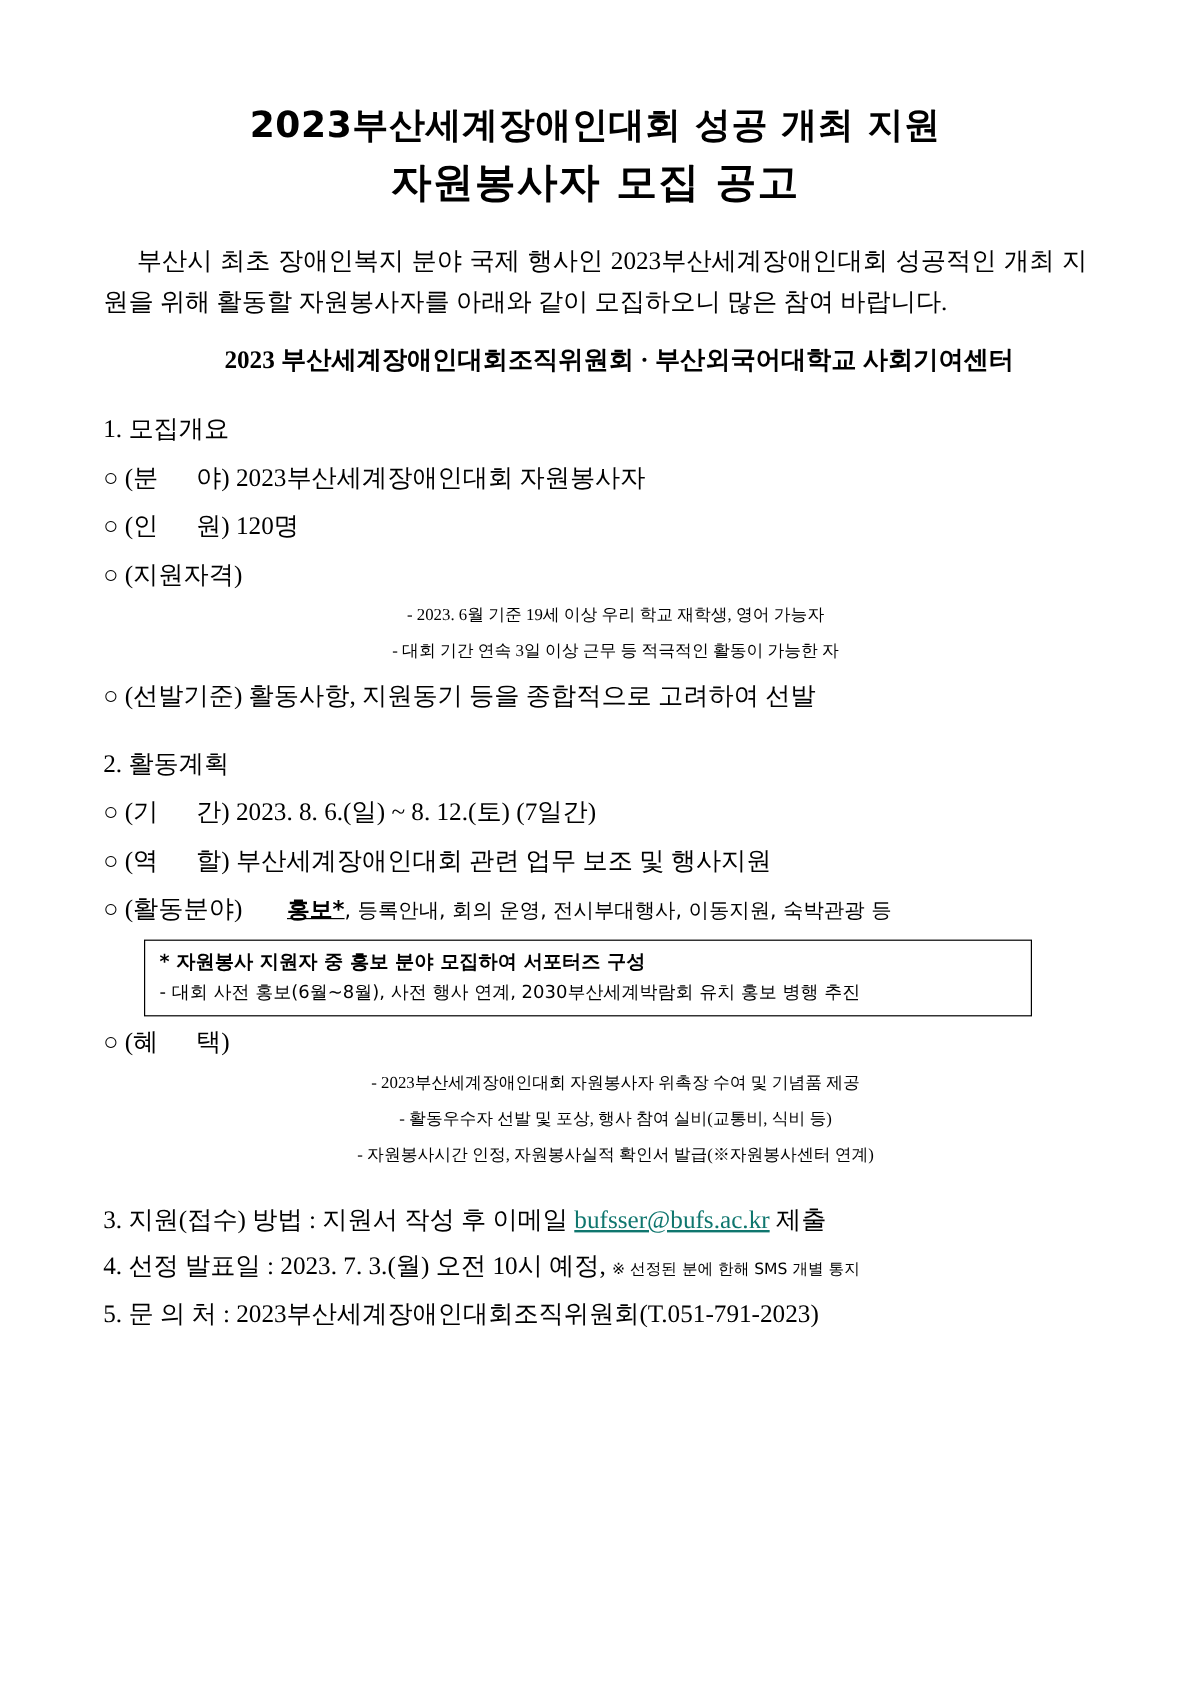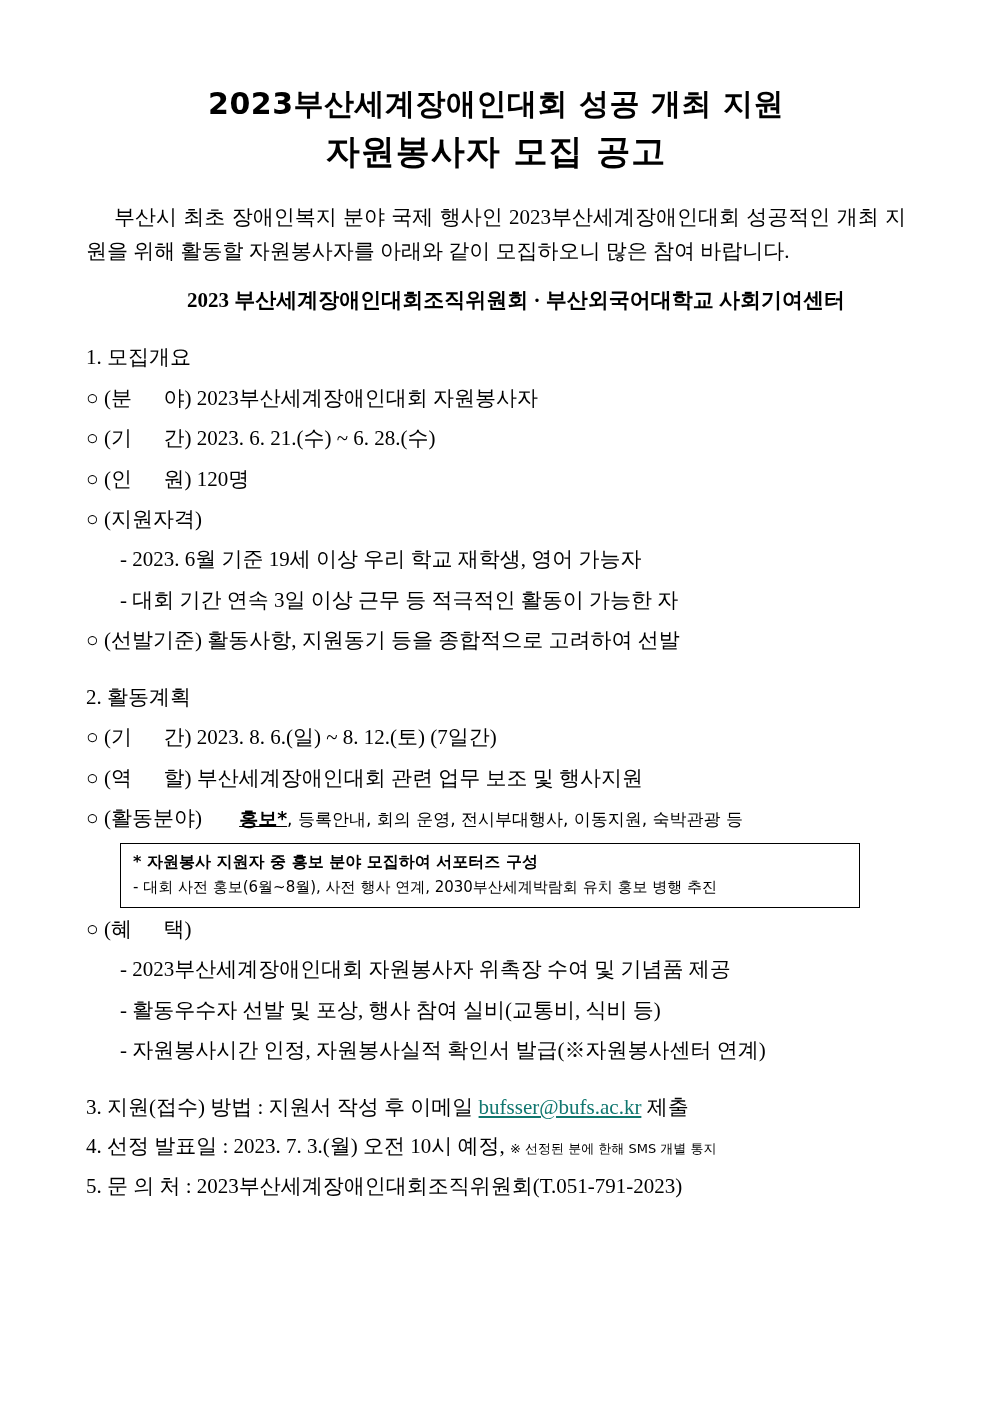--- a/index.html
+++ b/index.html
@@ -58,24 +58,25 @@
     line-height: 1.45;
   }
   .bullet {
     font-size: 21px;
     line-height: 1.45;
     margin: 0 0 10px 0;
     white-space: pre;
   }
   .bullet.wrapok { white-space: normal; }
   .dash {
-    font-size: 21px;
+    font-size: 14px;
     line-height: 1.45;
     margin: 0 0 10px 0;
     padding-left: 34px;
+    text-align: center;
   }
   .spacer { height: 16px; }
   .note-box {
     border: 1px solid #000;
     margin: 2px 0 6px 34px;
     padding: 6px 10px 8px 12px;
     width: 740px;
     box-sizing: border-box;
   }
   .note-title {
@@ -123,21 +124,20 @@
 
   <h1 class="title-1">2023부산세계장애인대회 성공 개최 지원</h1>
   <h1 class="title-2">자원봉사자 모집 공고</h1>
 
   <p class="intro">부산시 최초 장애인복지 분야 국제 행사인 2023부산세계장애인대회 성공적인 개최 지원을 위해 활동할 자원봉사자를 아래와 같이 모집하오니 많은 참여 바랍니다.</p>
 
   <p class="org-line">2023 부산세계장애인대회조직위원회 · 부산외국어대학교 사회기여센터</p>
 
   <p class="sec-head">1. 모집개요</p>
   <p class="bullet">○ (분      야) 2023부산세계장애인대회 자원봉사자</p>
-  <p class="bullet">○ (기      간) 2023. 6. 21.(수) ~ 6. 28.(수)</p>
   <p class="bullet">○ (인      원) 120명</p>
   <p class="bullet">○ (지원자격)</p>
   <p class="dash">- 2023. 6월 기준 19세 이상 우리 학교 재학생, 영어 가능자</p>
   <p class="dash">- 대회 기간 연속 3일 이상 근무 등 적극적인 활동이 가능한 자</p>
   <p class="bullet wrapok">○ (선발기준) 활동사항, 지원동기 등을 종합적으로 고려하여 선발</p>
 
   <div class="spacer"></div>
 
   <p class="sec-head">2. 활동계획</p>
   <p class="bullet">○ (기      간) 2023. 8. 6.(일) ~ 8. 12.(토) (7일간)</p>

